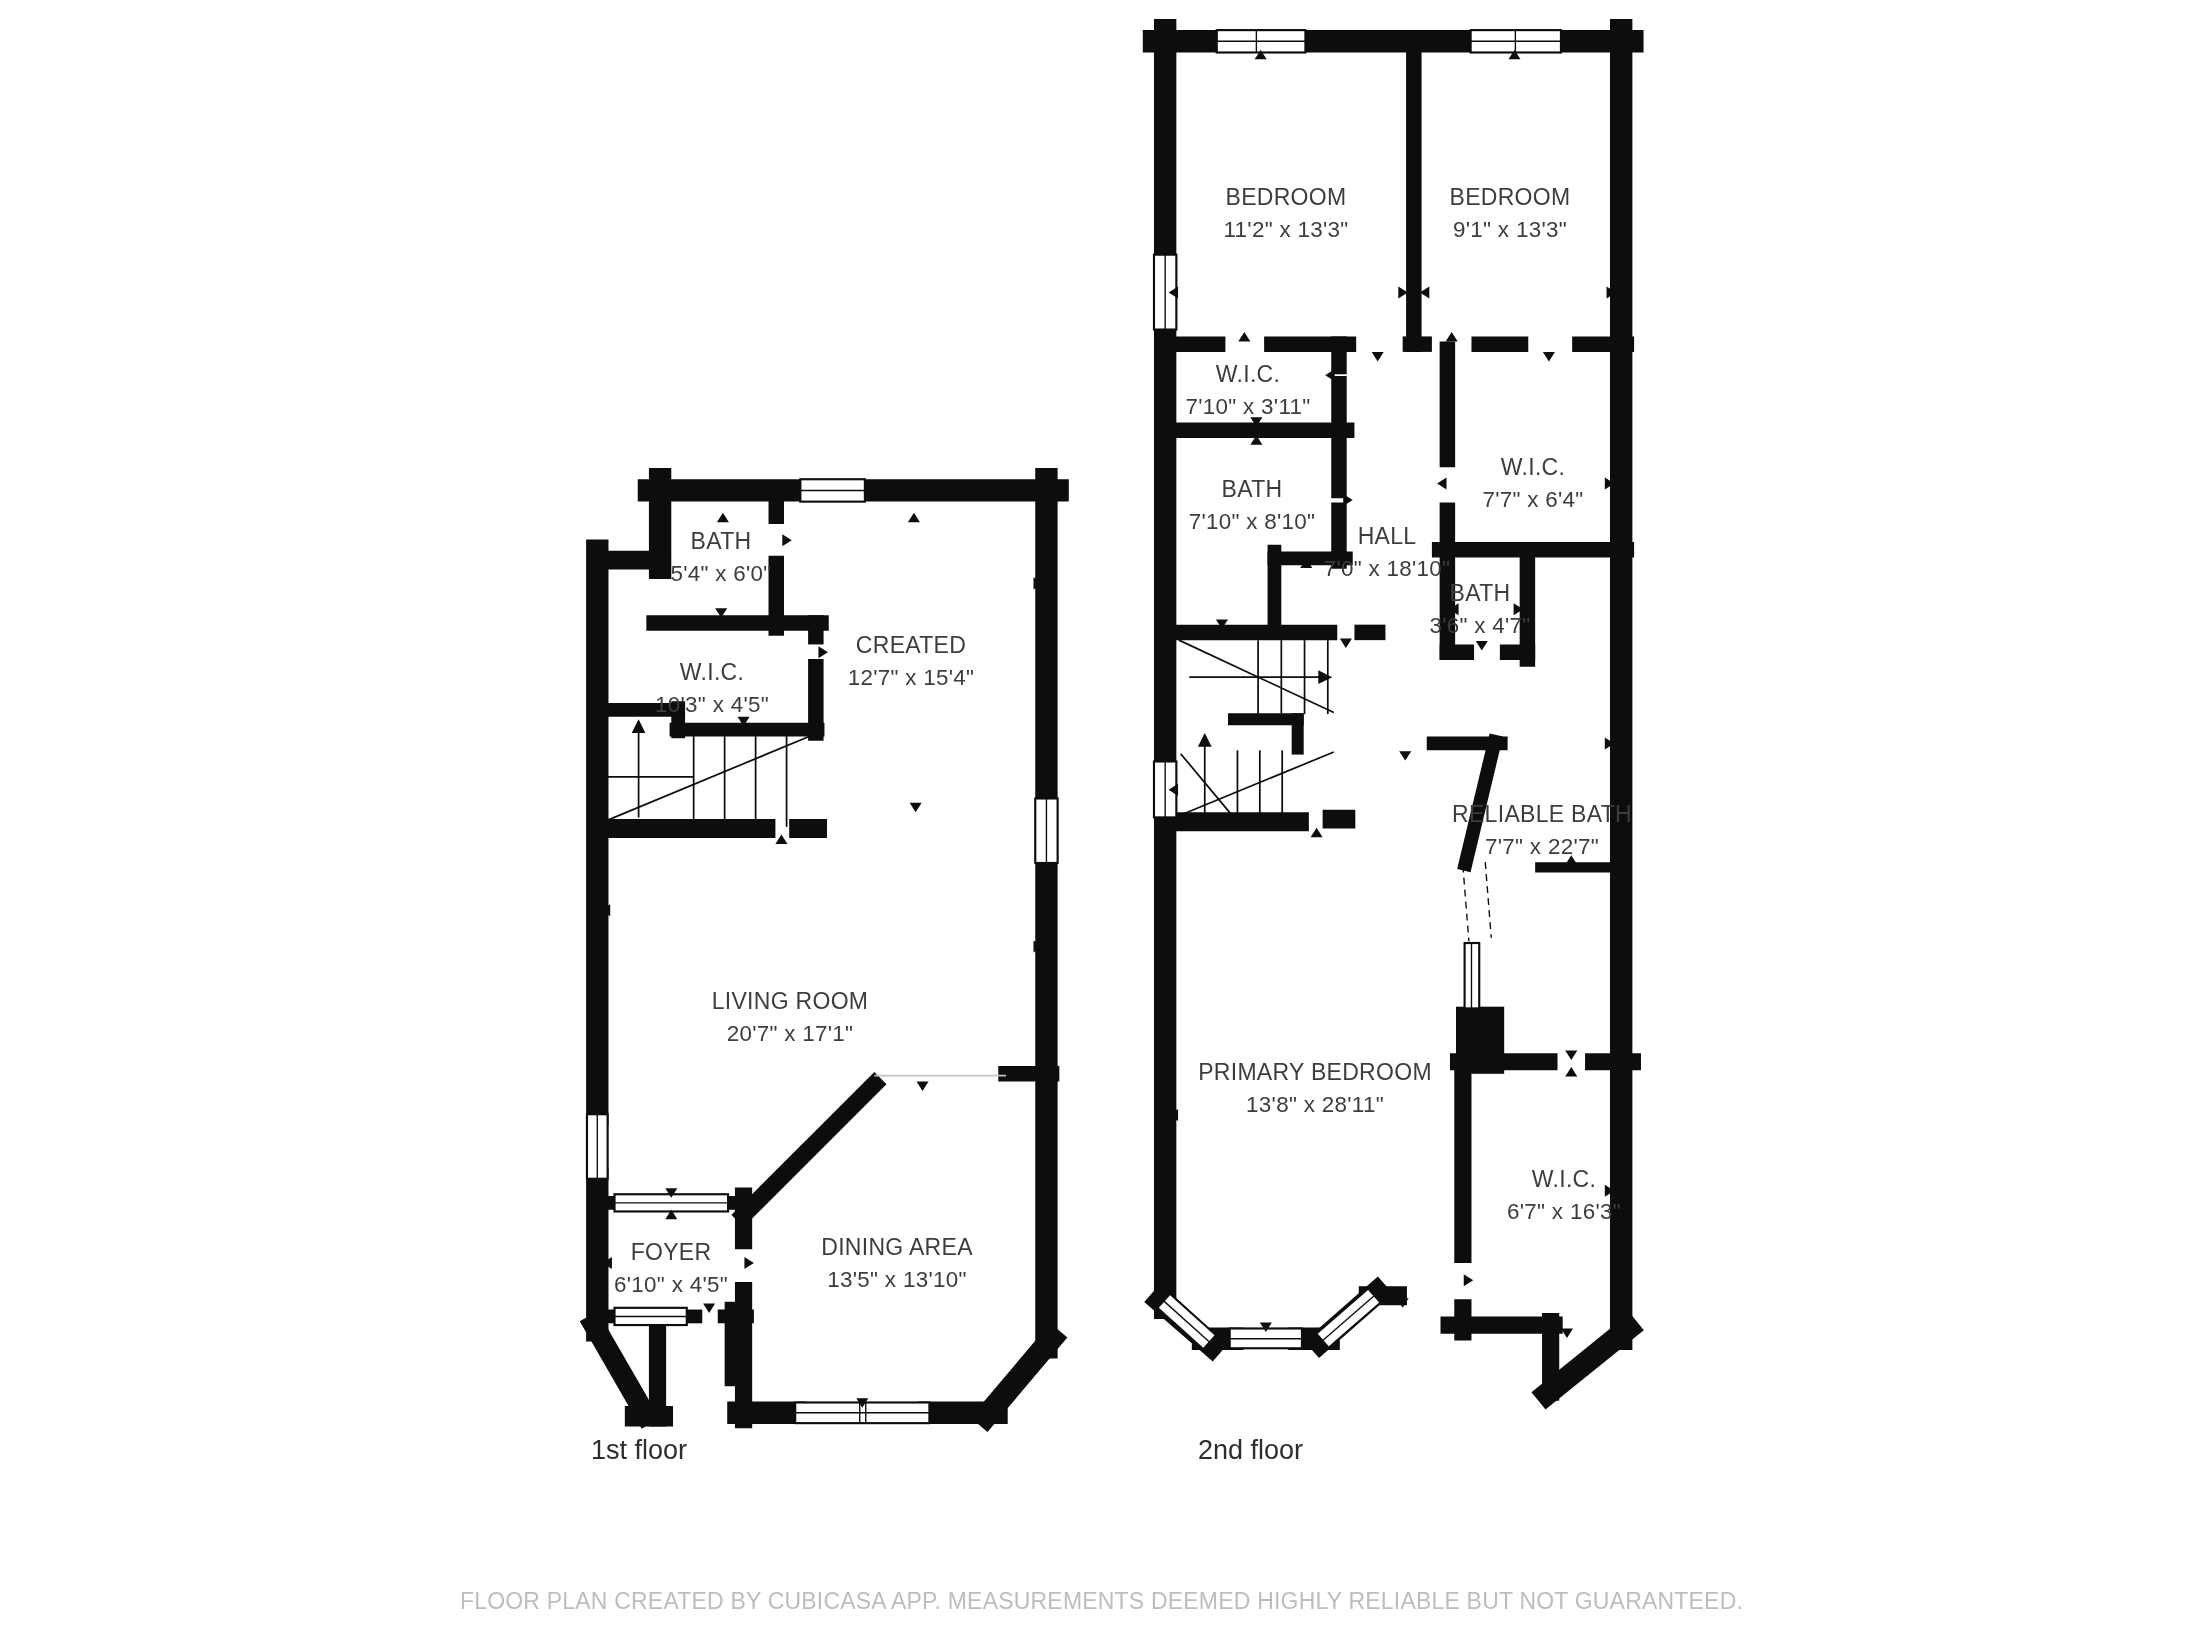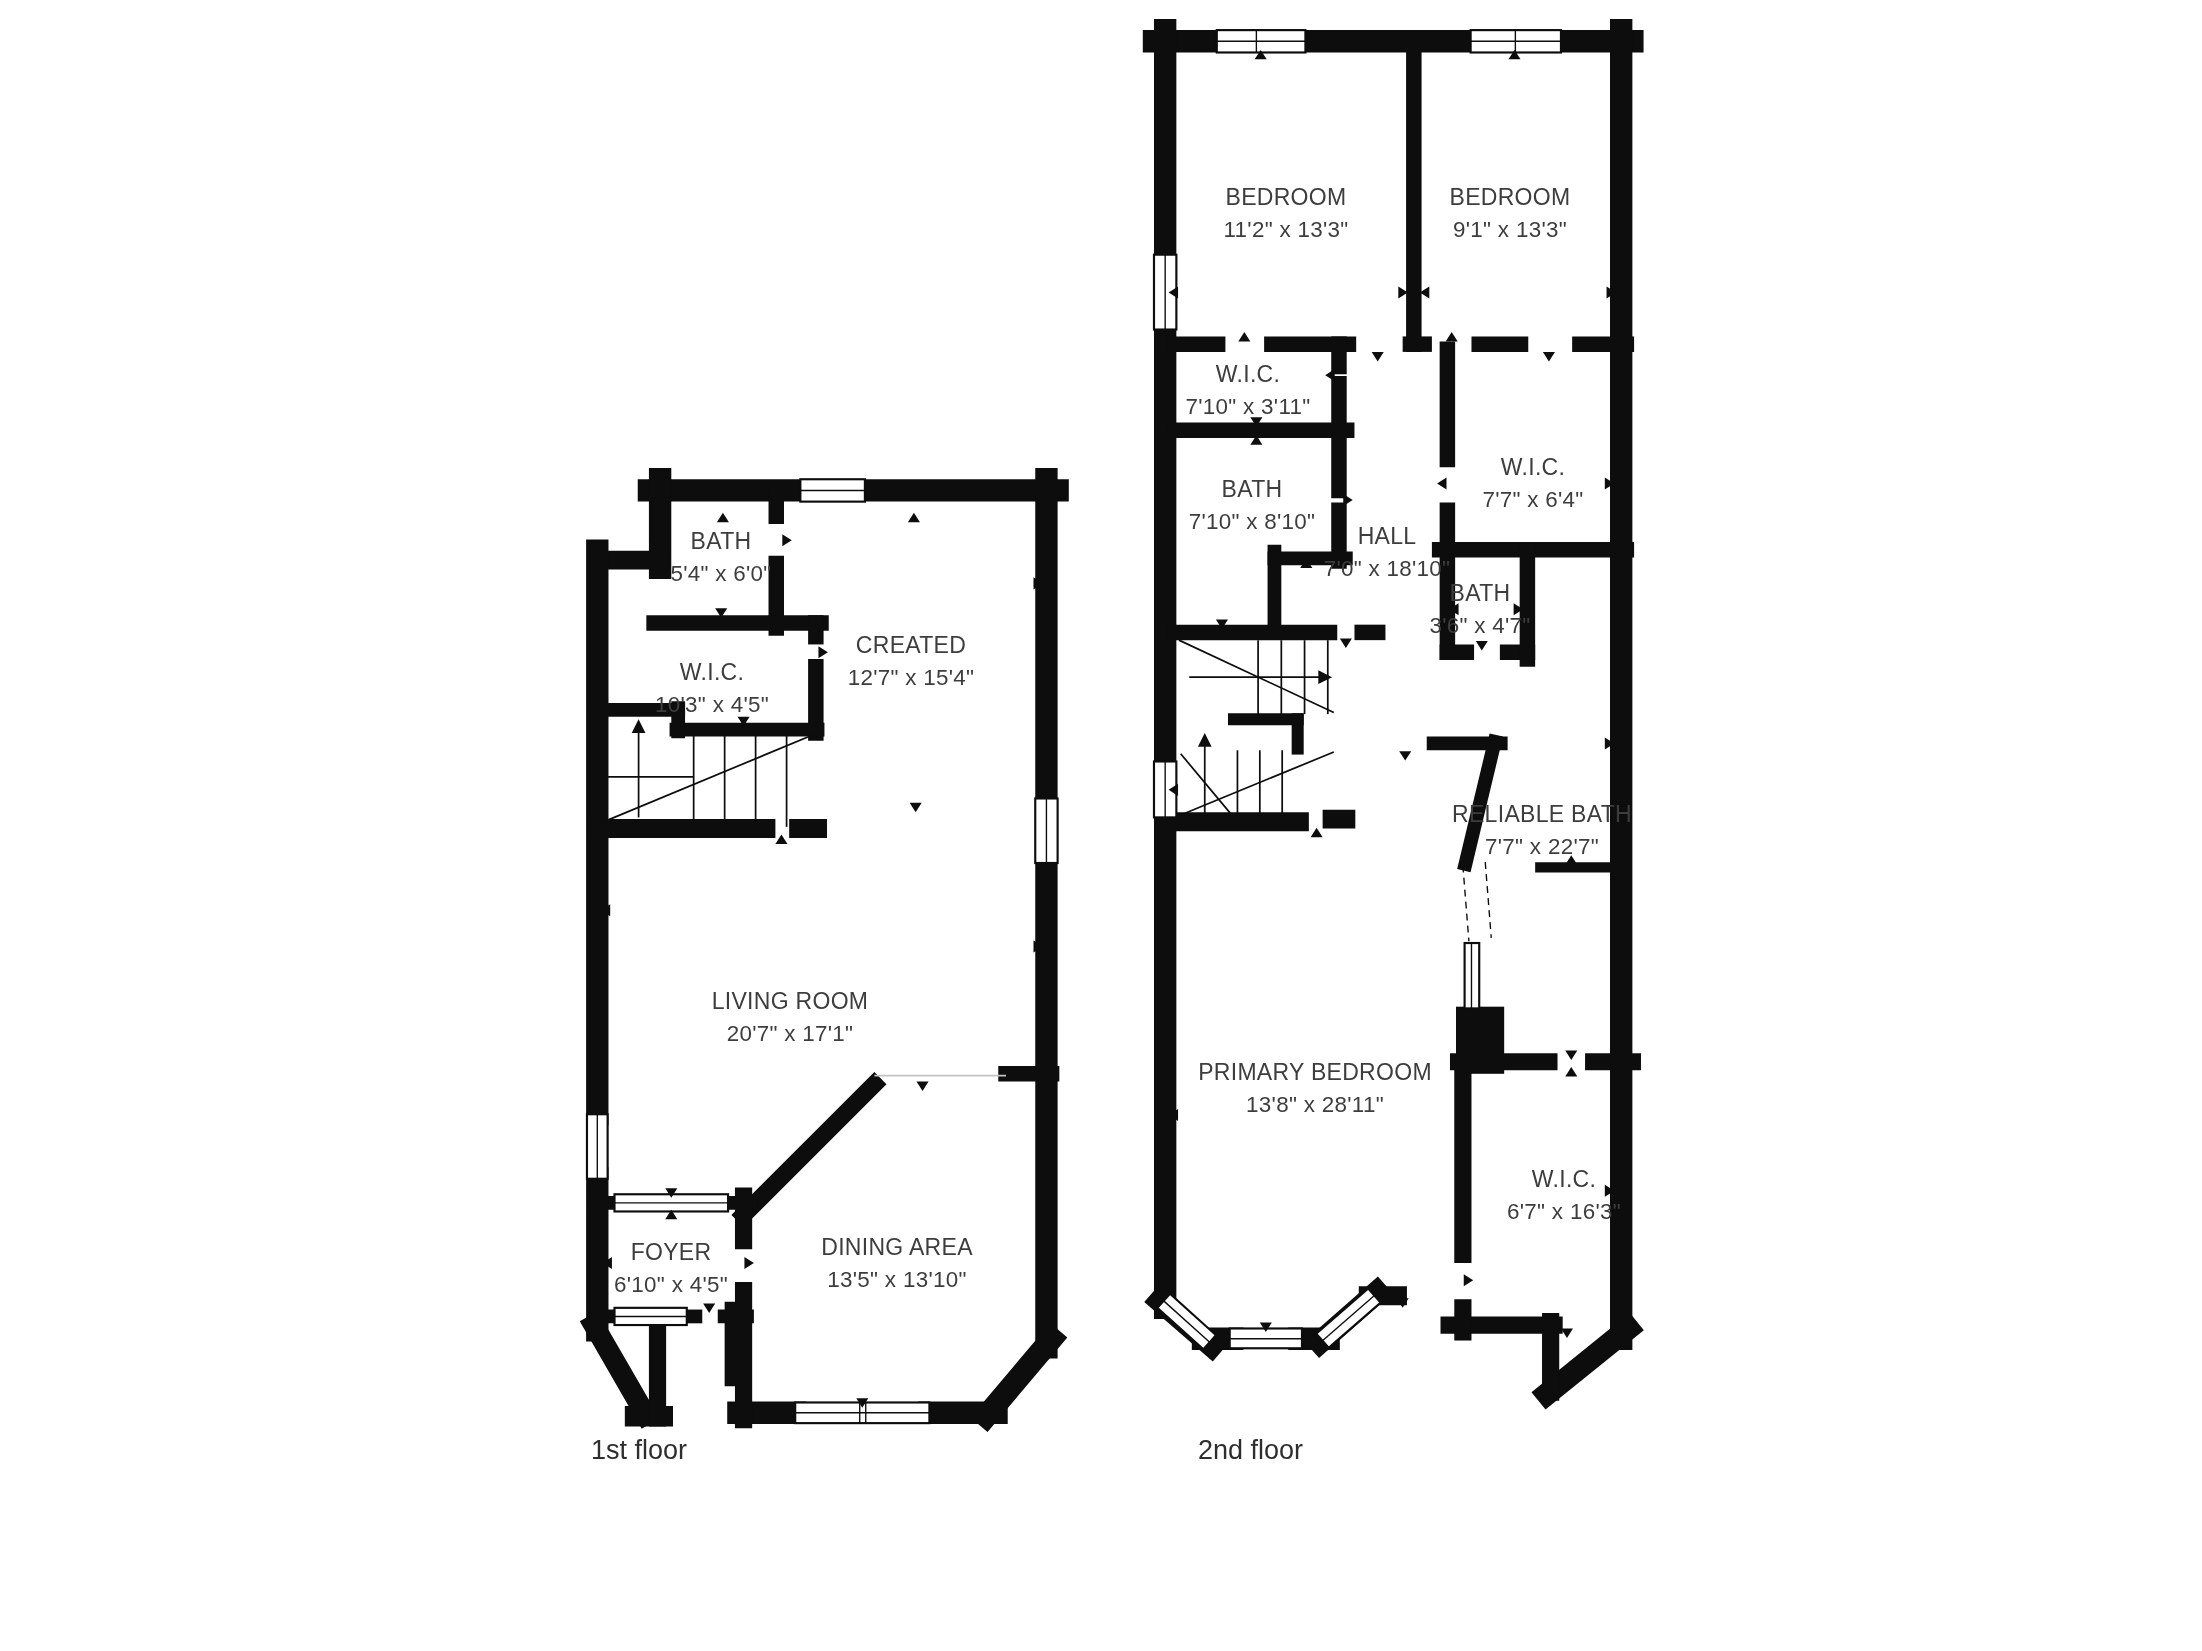--- a/index.html
+++ b/index.html
@@ -330,15 +330,16 @@
   <div class="rdims">13'8" x 28'11"</div>
 </div>
 <div class="room-label" style="left:1564px;top:1196px">
   <div class="rname">W.I.C.</div>
   <div class="rdims">6'7" x 16'3"</div>
 </div>
 
 <div class="floor-label" style="left:591px;top:1435px">1st floor</div>
 <div class="floor-label" style="left:1198px;top:1435px">2nd floor</div>
 
+<div class="disclaimer">FLOOR PLAN CREATED BY CUBICASA APP. MEASUREMENTS DEEMED HIGHLY RELIABLE BUT NOT GUARANTEED.</div>
 
 </div>
 
 
 </body></html>

